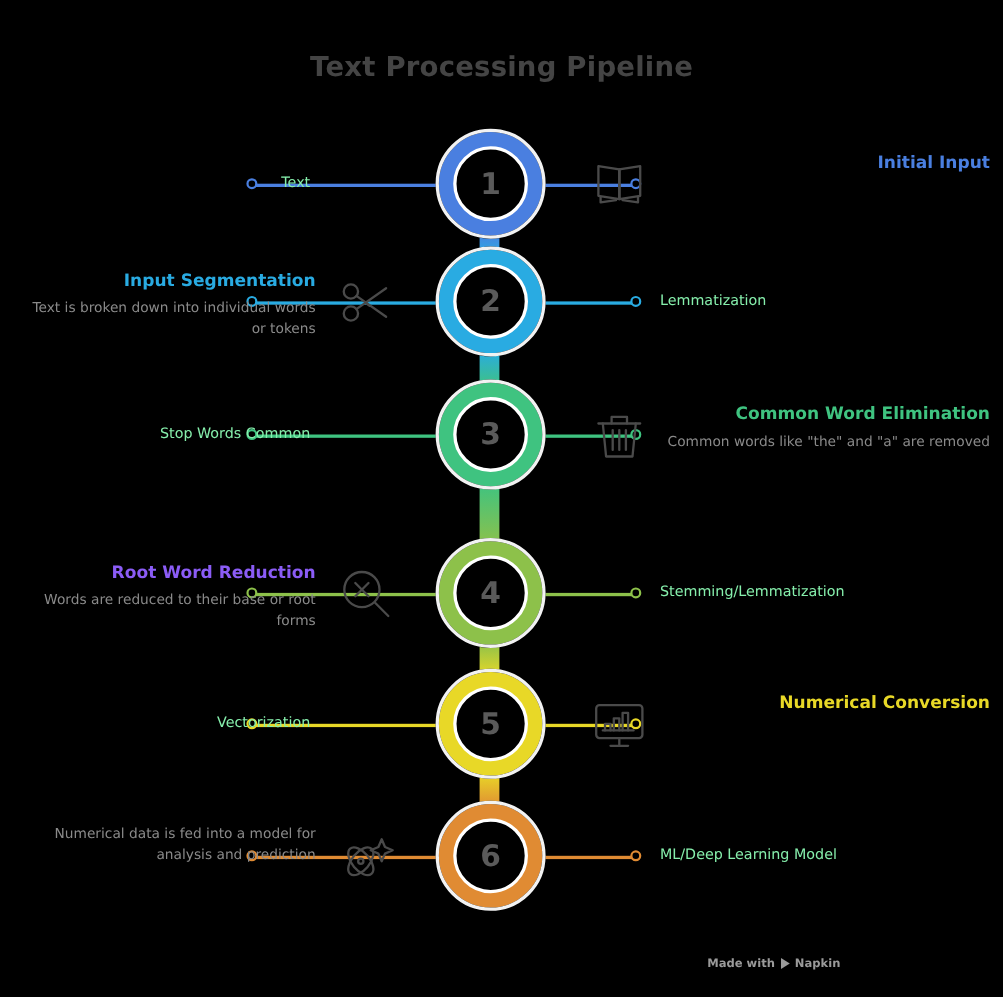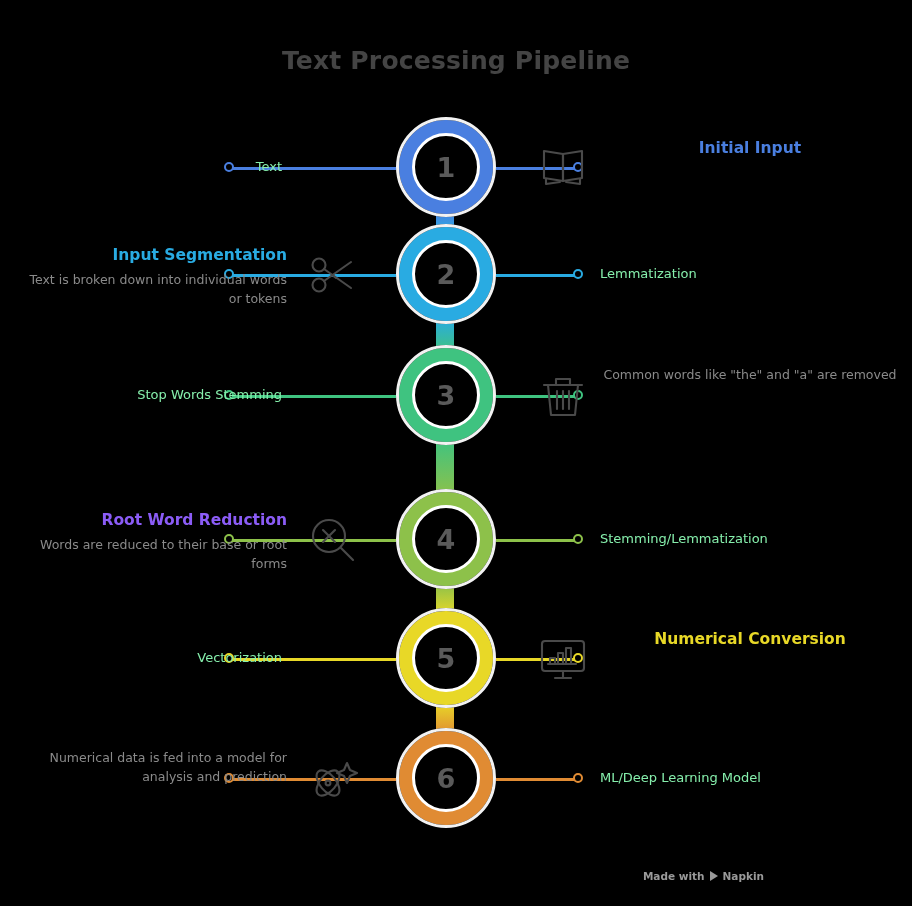--- a/index.html
+++ b/index.html
@@ -59,21 +59,21 @@
   .stem.left  { right:493px; }
   .stem.right { left:493px; }
   .dot {
     position:absolute; top:-5px; width:10px; height:10px;
     border-radius:50%; background:#000; border:2px solid #888; z-index:4;
   }
 
   
   .txt { position:absolute; z-index:4; }
   .txt.lt { right:625px; text-align:right; }
-  .txt.rt { left:600px; text-align:center; width:300px; }
+  .txt.rt { left:600px; text-align:right; width:300px; }
   .txt .head {
     font-size:15.5px; font-weight:bold; line-height:1.32;
     margin-bottom:6px;
   }
   .txt .desc {
     font-size:12.5px; color:#8a8a8a; line-height:1.5;
   }
   .plain {
     position:absolute; font-size:13px; color:#86efac; z-index:4;
     white-space:nowrap; top:-9px;
@@ -180,23 +180,24 @@
         </div>
         <div class="sicon rt"><svg viewBox="0 0 54 54" width="54" height="54" fill="none" stroke="#4a4a4a" stroke-width="2.1" stroke-linecap="round" stroke-linejoin="round">
             <path d="M8 16 L46 16"></path>
             <path d="M20 16 L20 10 L34 10 L34 16"></path>
             <path d="M12 16 L15 46 L39 46 L42 16"></path>
             <path d="M21 22 L21 40"></path>
             <path d="M27 22 L27 40"></path>
             <path d="M33 22 L33 40"></path>
           </svg></div>
         <div class="txt rt" style="top: -30px;">
+          <div class="head" style="color:#3fc380">Common Word Elimination</div>
           <div class="desc">Common words like "the" and "a" are removed</div>
         </div>
-        <div class="plain lt">Stop Words Stemming</div>
+        <div class="plain lt">Stop Words Common</div>
       </div>
       <div class="step" style="top: 540px;">
         <div class="ring-wrap">
           <div class="ring" style="border-color:#8dc14a">
             <div class="halo"></div>
             <div class="halo2"></div>
           </div>
           <div class="num">4</div>
         </div>
         <div class="stem left" style="width: 190px; background: rgb(141, 193, 74);">

